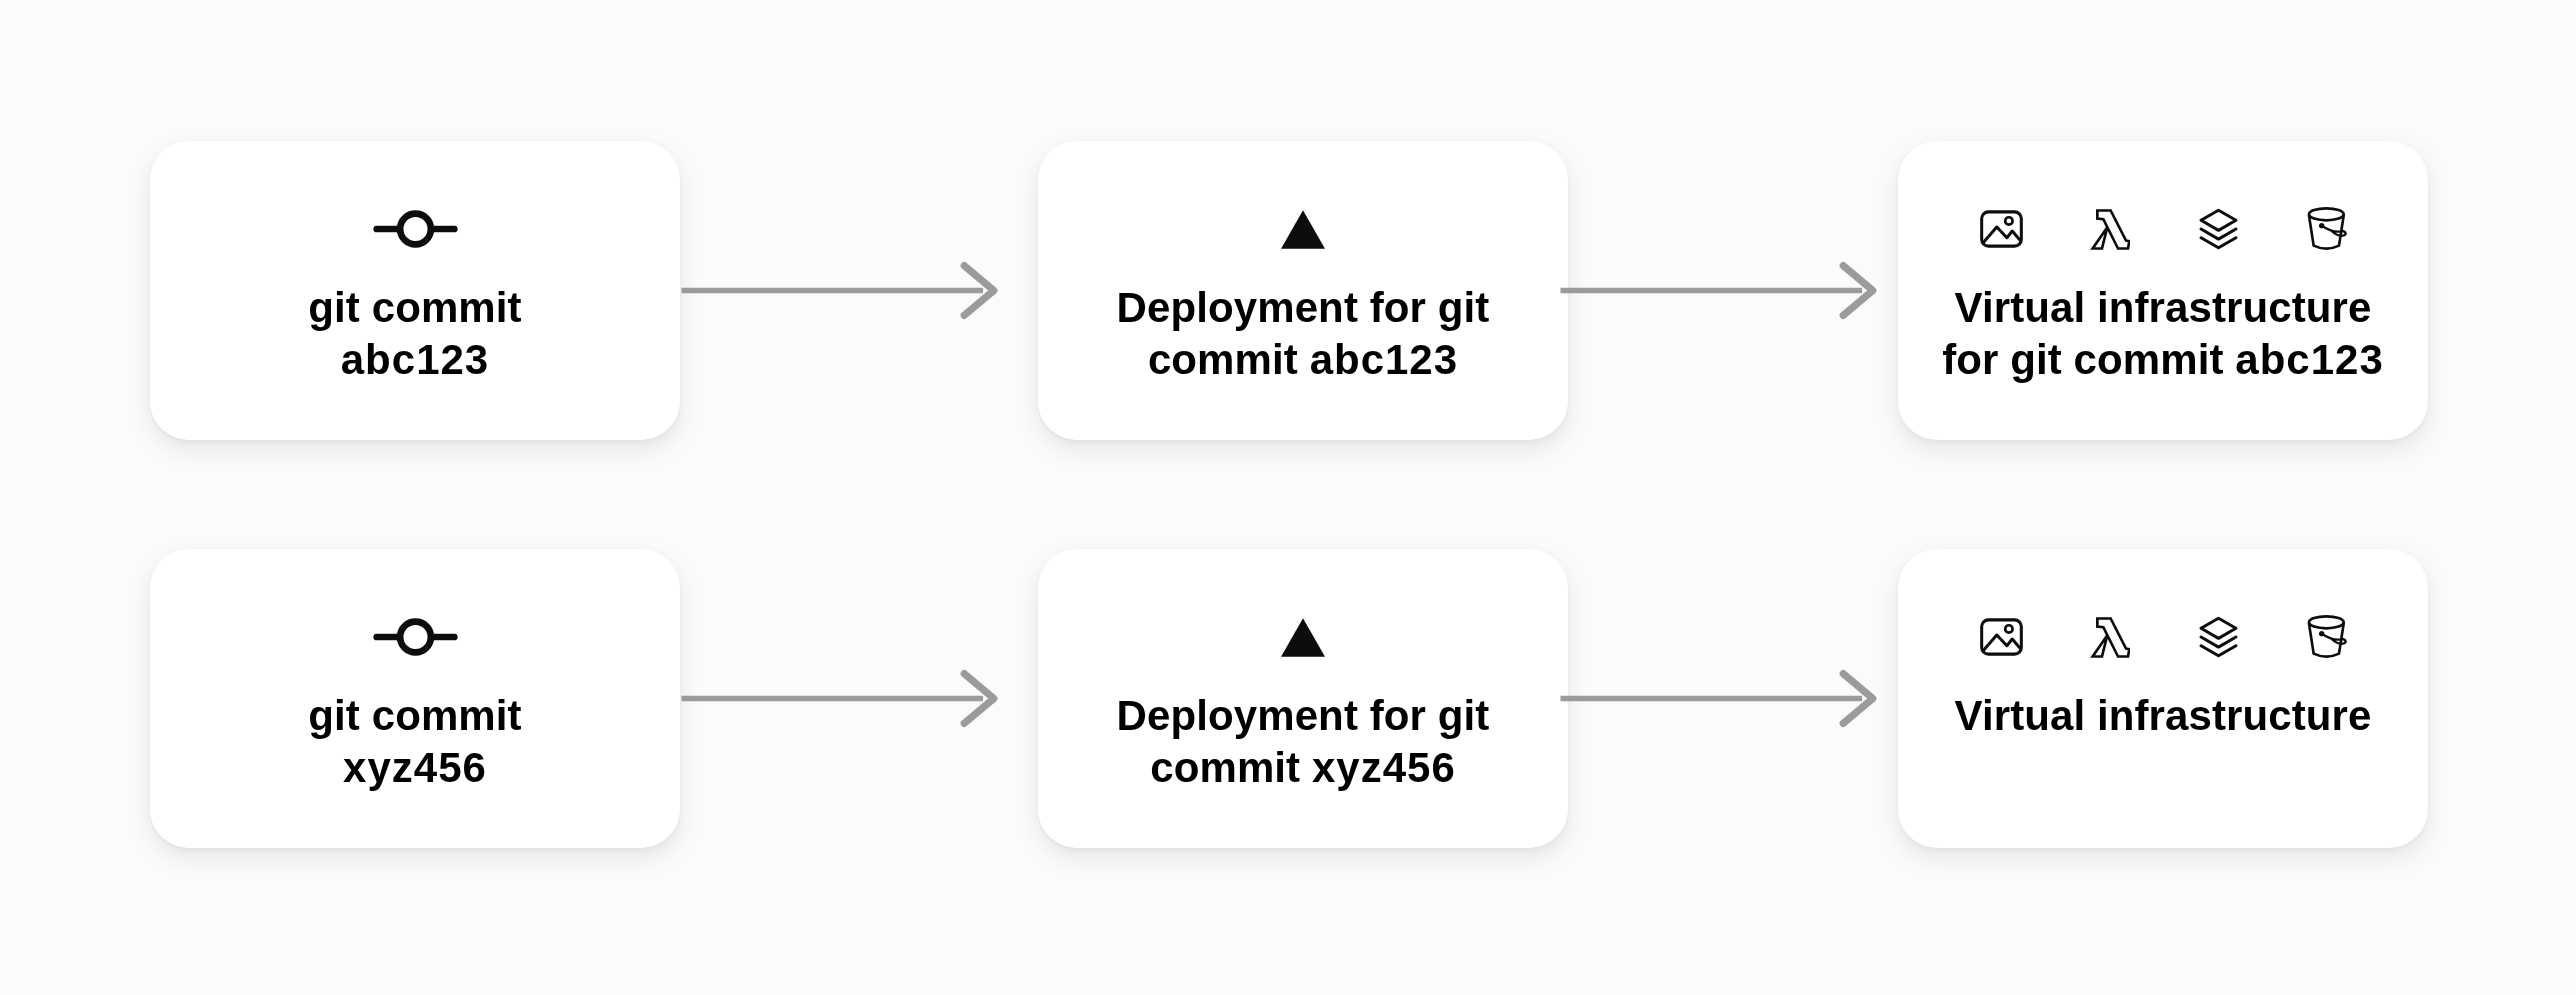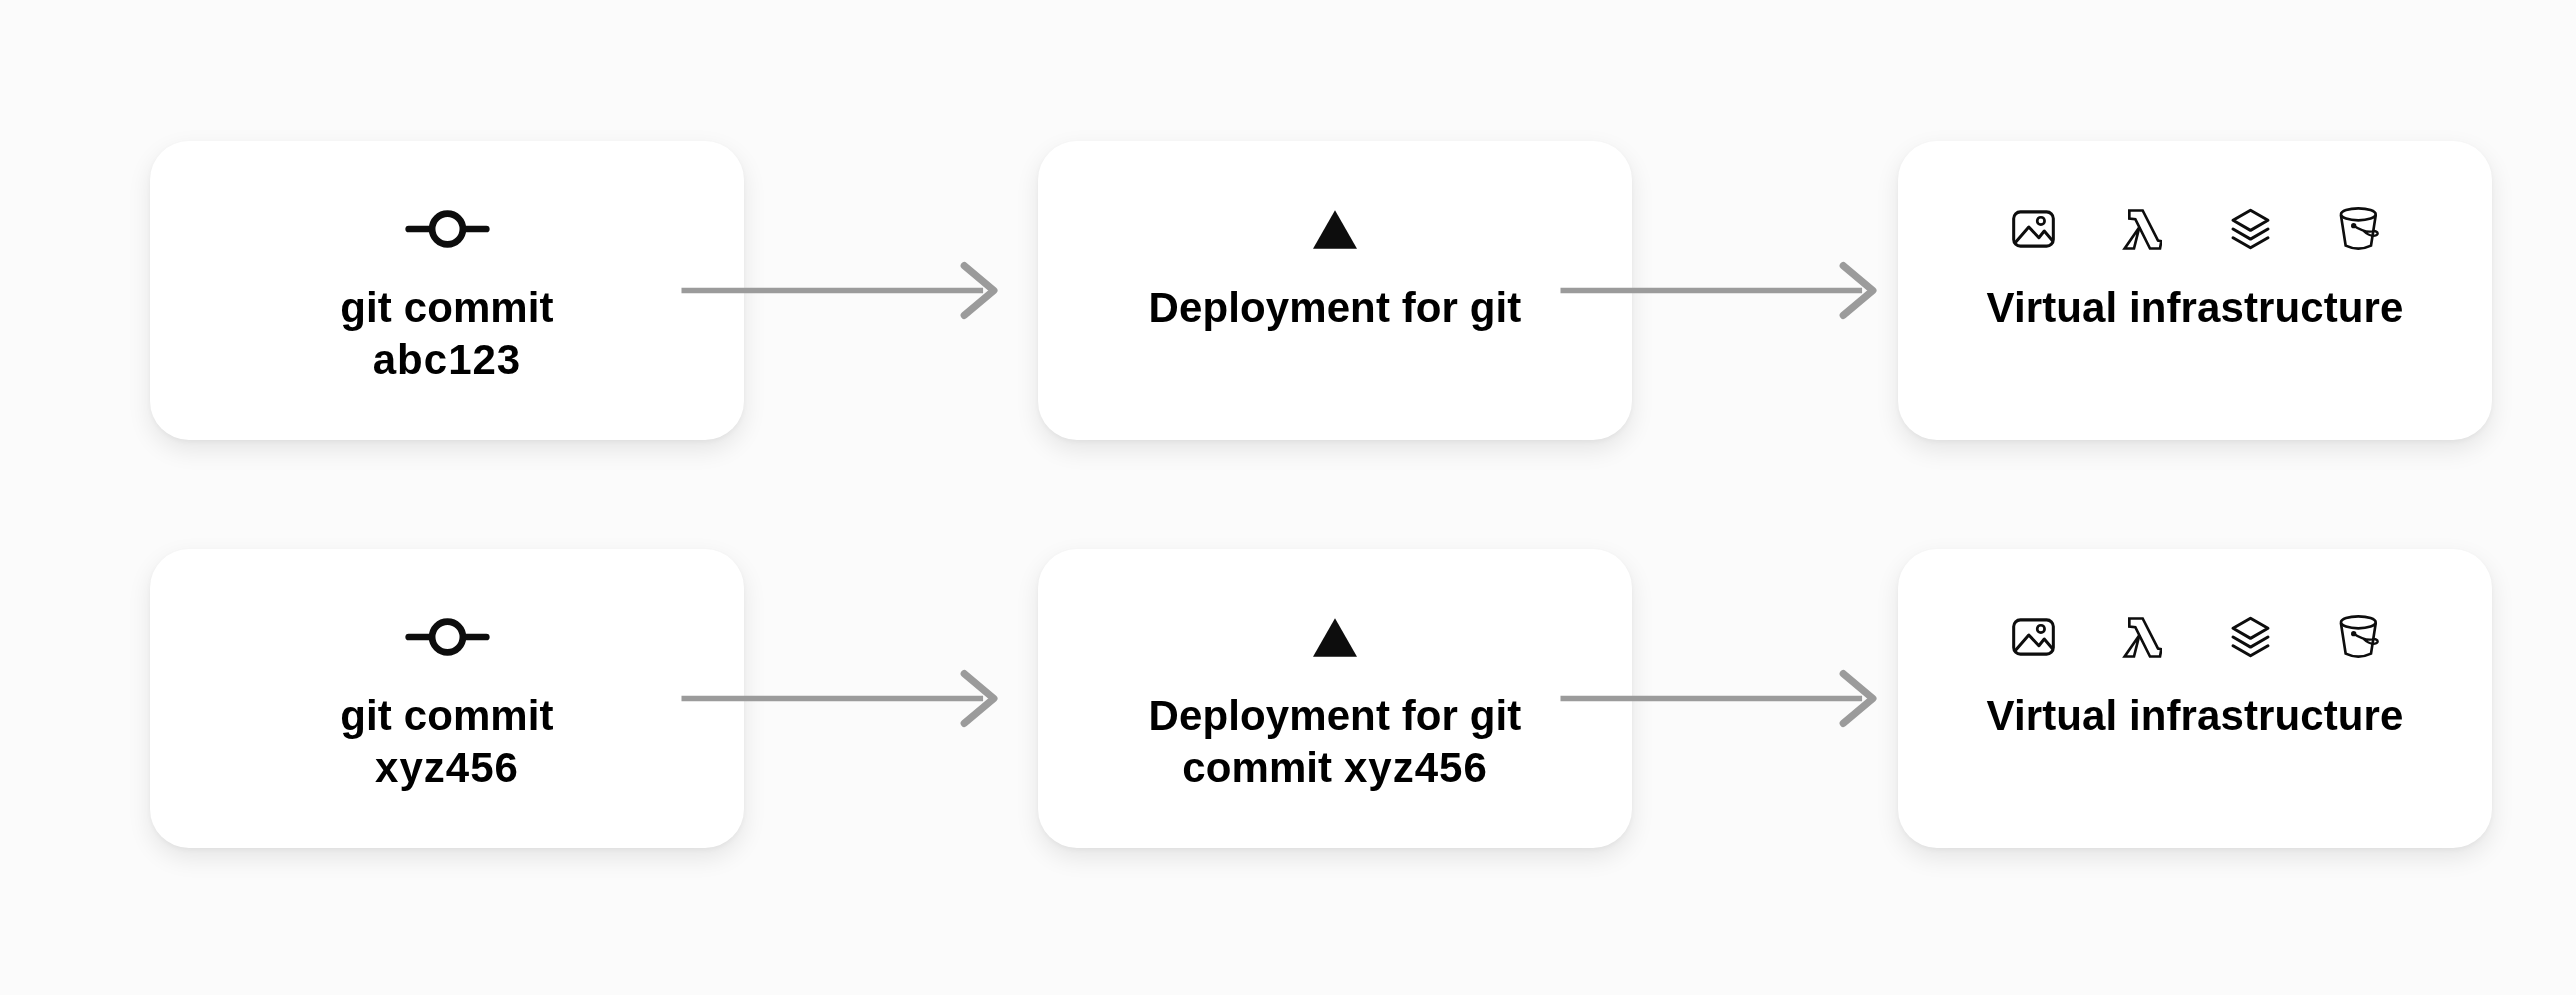--- a/index.html
+++ b/index.html
@@ -6,21 +6,21 @@
   body {
     width: 2576px; height: 996px;
     background: #fbfbfb;
     position: relative;
     overflow: hidden;
     font-family: "Liberation Sans", "DejaVu Sans", sans-serif;
     color: #000;
   }
   .card {
     position: absolute;
-    width: 594px; height: 299px;
+    width: 530px; height: 299px;
     background: #ffffff;
     border-radius: 39px;
     box-shadow: 0 9.4px 24px rgba(0,0,0,0.09), 0 2px 5.4px rgba(0,0,0,0.04);
     display: flex;
     flex-direction: column;
     align-items: center;
   }
   .icons {
     margin-top: 63px;
     height: 50px;
@@ -69,20 +69,21 @@
 </svg>
 
 <section class="card" style="left:1038px; top:141px">
   <div class="icons">
     <svg width="44" height="39" viewBox="0 0 66 58">
       <polygon points="33,0 66,58 0,58" fill="#0d0d0d"></polygon>
     </svg>
   </div>
   <div class="label">
     <div>Deployment for git</div>
+    <div><span>commit </span><span class="hash">abc123</span></div>
   </div>
 </section>
 
 <svg class="arrow" style="left:1559px; top:259px" width="322" height="63" viewBox="0 0 480 94">
   <line x1="2" y1="47" x2="452" y2="47" stroke="#9b9b9b" stroke-width="8"></line>
   <polyline points="424,10 468,47 424,84" fill="none" stroke="#9b9b9b" stroke-width="11" stroke-linecap="round" stroke-linejoin="round"></polyline>
 </svg>
 
 <section class="card" style="left:1898px; top:141px">
   <div class="icons">
@@ -102,20 +103,21 @@
     </svg>
     <svg width="40" height="46" viewBox="0 0 60 68">
       <ellipse class="ic" cx="29" cy="12" rx="26" ry="9" stroke-width="4"></ellipse>
       <path class="ic" d="M3 14 L10 59 Q29 68 48 59 L55 14" stroke-width="4" stroke-linecap="round"></path>
       <circle cx="22" cy="29" r="4" fill="#0d0d0d"></circle>
       <path class="ic" d="M22 29 C34 37 46 39 53 37 C59 38 60 43 54 44 C47 45 41 41 37 37" stroke-width="3.5" stroke-linecap="round"></path>
     </svg>
   </div>
   <div class="label">
     <div>Virtual infrastructure</div>
+    <div><span>for git commit </span><span class="hash">abc123</span></div>
   </div>
 </section>
 
 <section class="card" style="left:150px; top:549px">
   <div class="icons">
     <svg width="87" height="50" viewBox="0 0 130 74">
       <line class="ic" x1="7" y1="37" x2="38" y2="37" stroke-width="10" stroke-linecap="round"></line>
       <circle class="ic" cx="65" cy="37" r="23" stroke-width="10"></circle>
       <line class="ic" x1="92" y1="37" x2="123" y2="37" stroke-width="10" stroke-linecap="round"></line>
     </svg>

